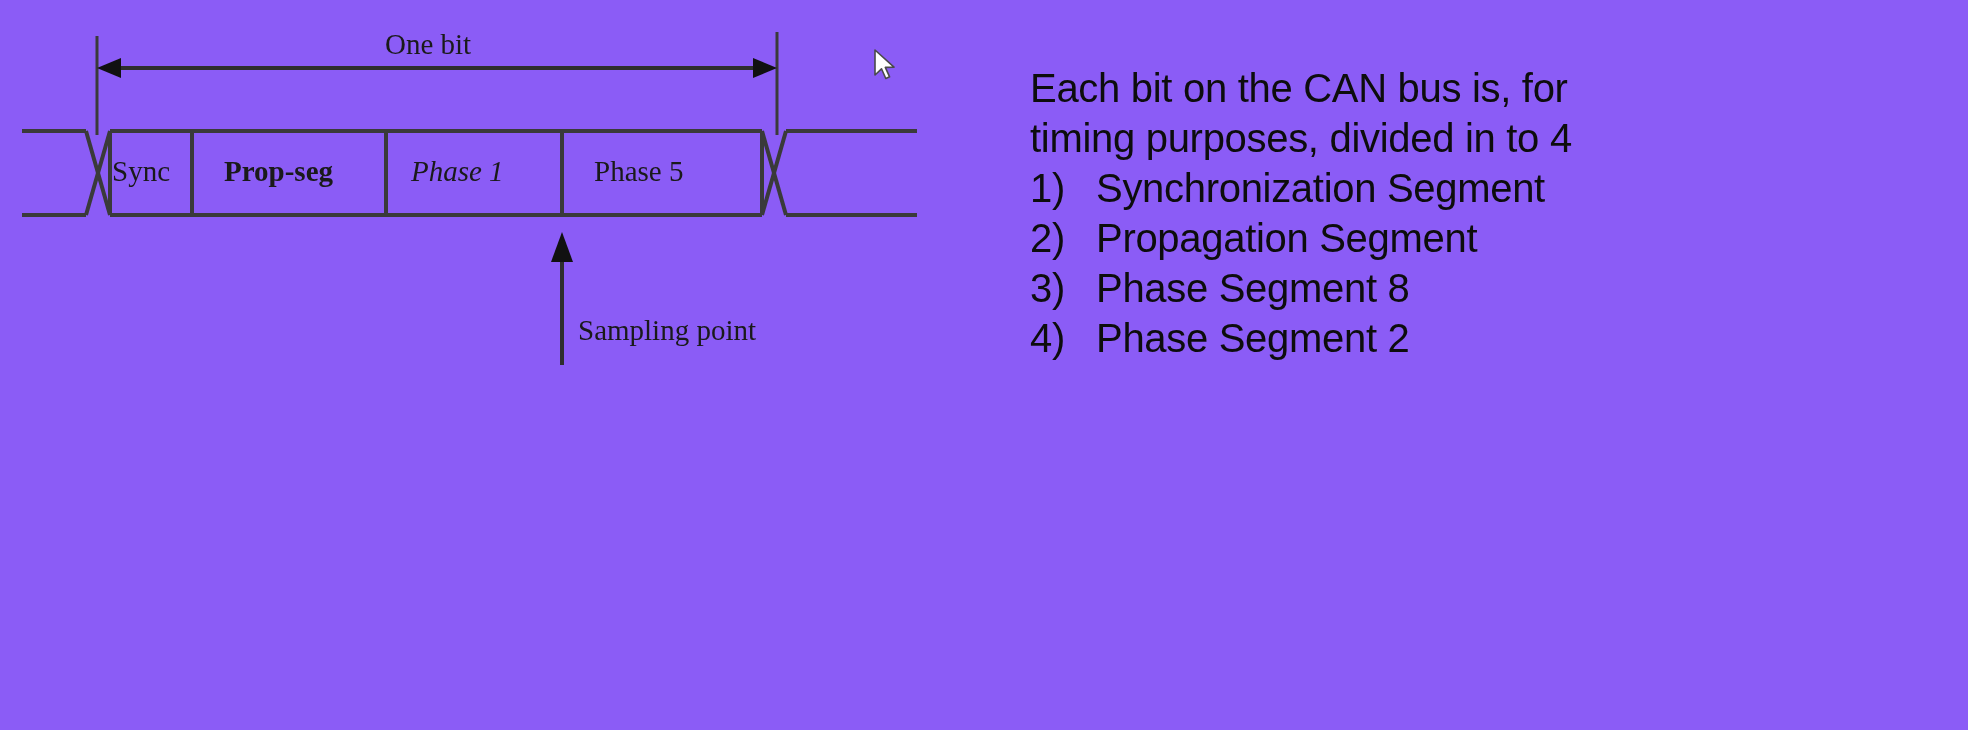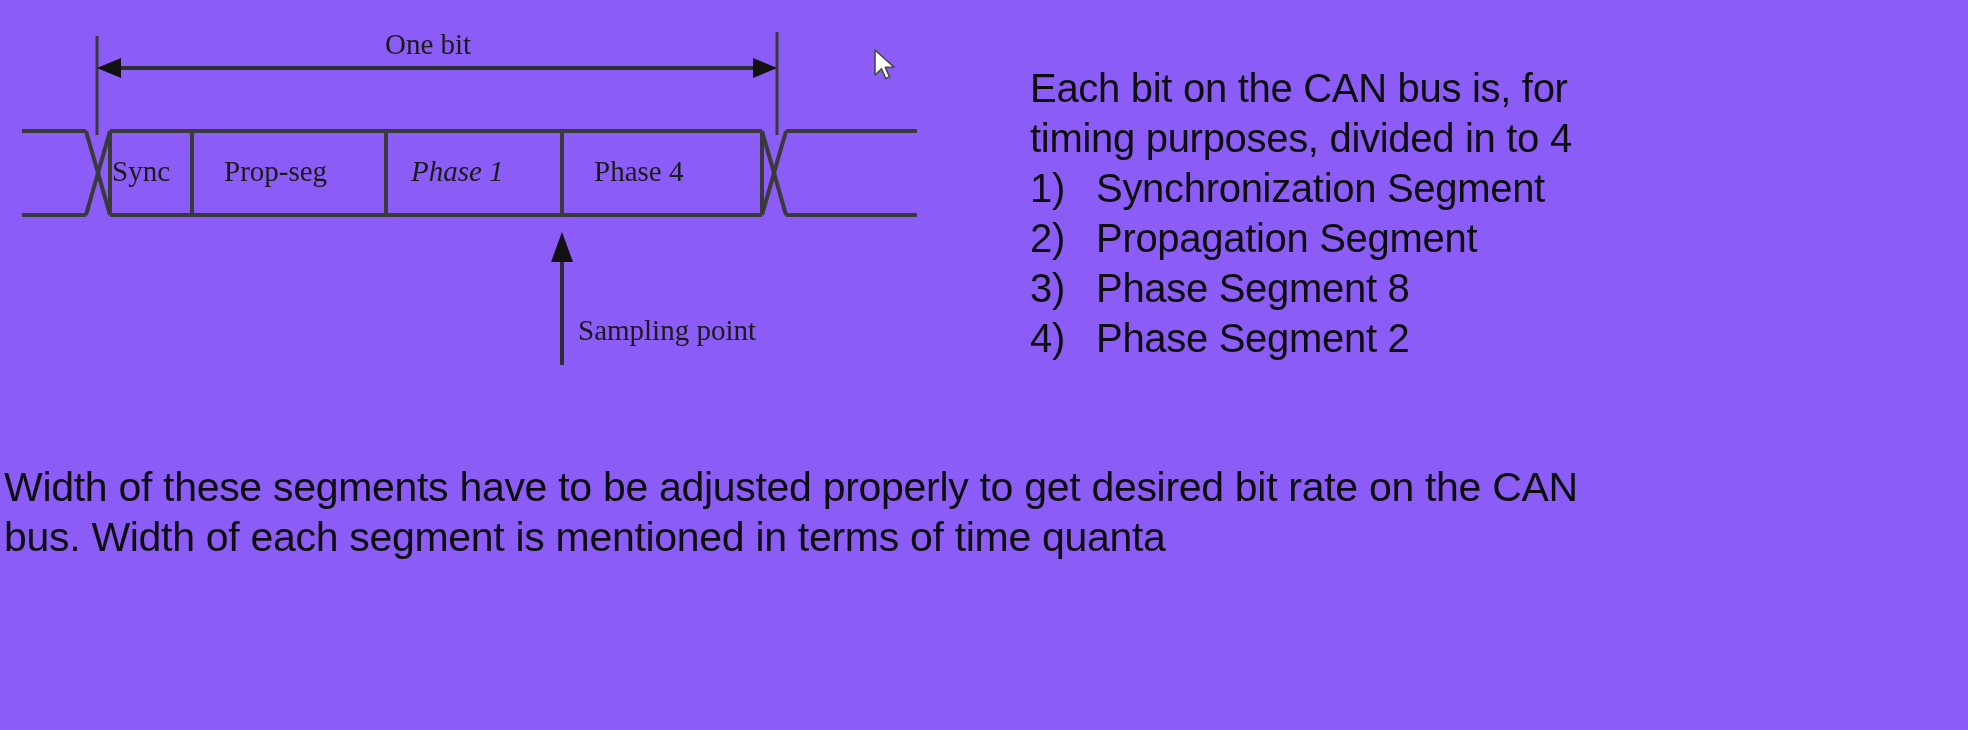--- a/index.html
+++ b/index.html
@@ -45,20 +45,21 @@
   }
   #seg-label-sync {
     left: 112px;
     top: 155px;
     font-size: 29px;
   }
   #seg-label-prop {
     left: 224px;
     top: 155px;
     font-size: 29px;
+    font-weight: bold;
   }
   #seg-label-p1 {
     left: 411px;
     top: 155px;
     font-size: 29px;
     font-style: italic;
   }
   #seg-label-p2 {
     left: 594px;
     top: 155px;
@@ -176,21 +177,21 @@
     <span class="diagram-label" id="label-one-bit">One bit</span>
 
     <span class="diagram-label" id="label-sampling-point">Sampling point</span>
 
     <span class="diagram-label" id="seg-label-sync">Sync</span>
 
     <span class="diagram-label" id="seg-label-prop">Prop-seg</span>
 
     <span class="diagram-label" id="seg-label-p1">Phase 1</span>
 
-    <span class="diagram-label" id="seg-label-p2">Phase 4</span>
+    <span class="diagram-label" id="seg-label-p2">Phase 5</span>
   </div>
 
   <div id="right-text">
     <p class="para">Each bit on the CAN bus is, for</p>
     <p class="para">timing purposes, divided in to 4</p>
 
     <ol id="right-list">
       <li>
         <span class="num">1)</span>
         <span class="txt">Synchronization Segment</span>
@@ -203,22 +204,18 @@
         <span class="num">3)</span>
         <span class="txt">Phase Segment 8</span>
       </li>
       <li>
         <span class="num">4)</span>
         <span class="txt">Phase Segment 2</span>
       </li>
     </ol>
   </div>
 
-  <div id="bottom-text">
-    <p>Width of these segments have to be adjusted properly to get desired bit rate on the CAN</p>
-    <p>bus. Width of each segment is mentioned in terms of time quanta</p>
-  </div>
 
   <svg id="cursor" viewBox="0 0 28 36">
     <path d="M3 2 L3 27 L9.5 20.8 L13.8 30.5 L17.6 28.8 L13.3 19.4 L22 19.2 Z" fill="#ffffff" stroke="#4a4a4a" stroke-width="1.6" stroke-linejoin="round"></path>
   </svg>
 
 </div>
 
 </body></html>

